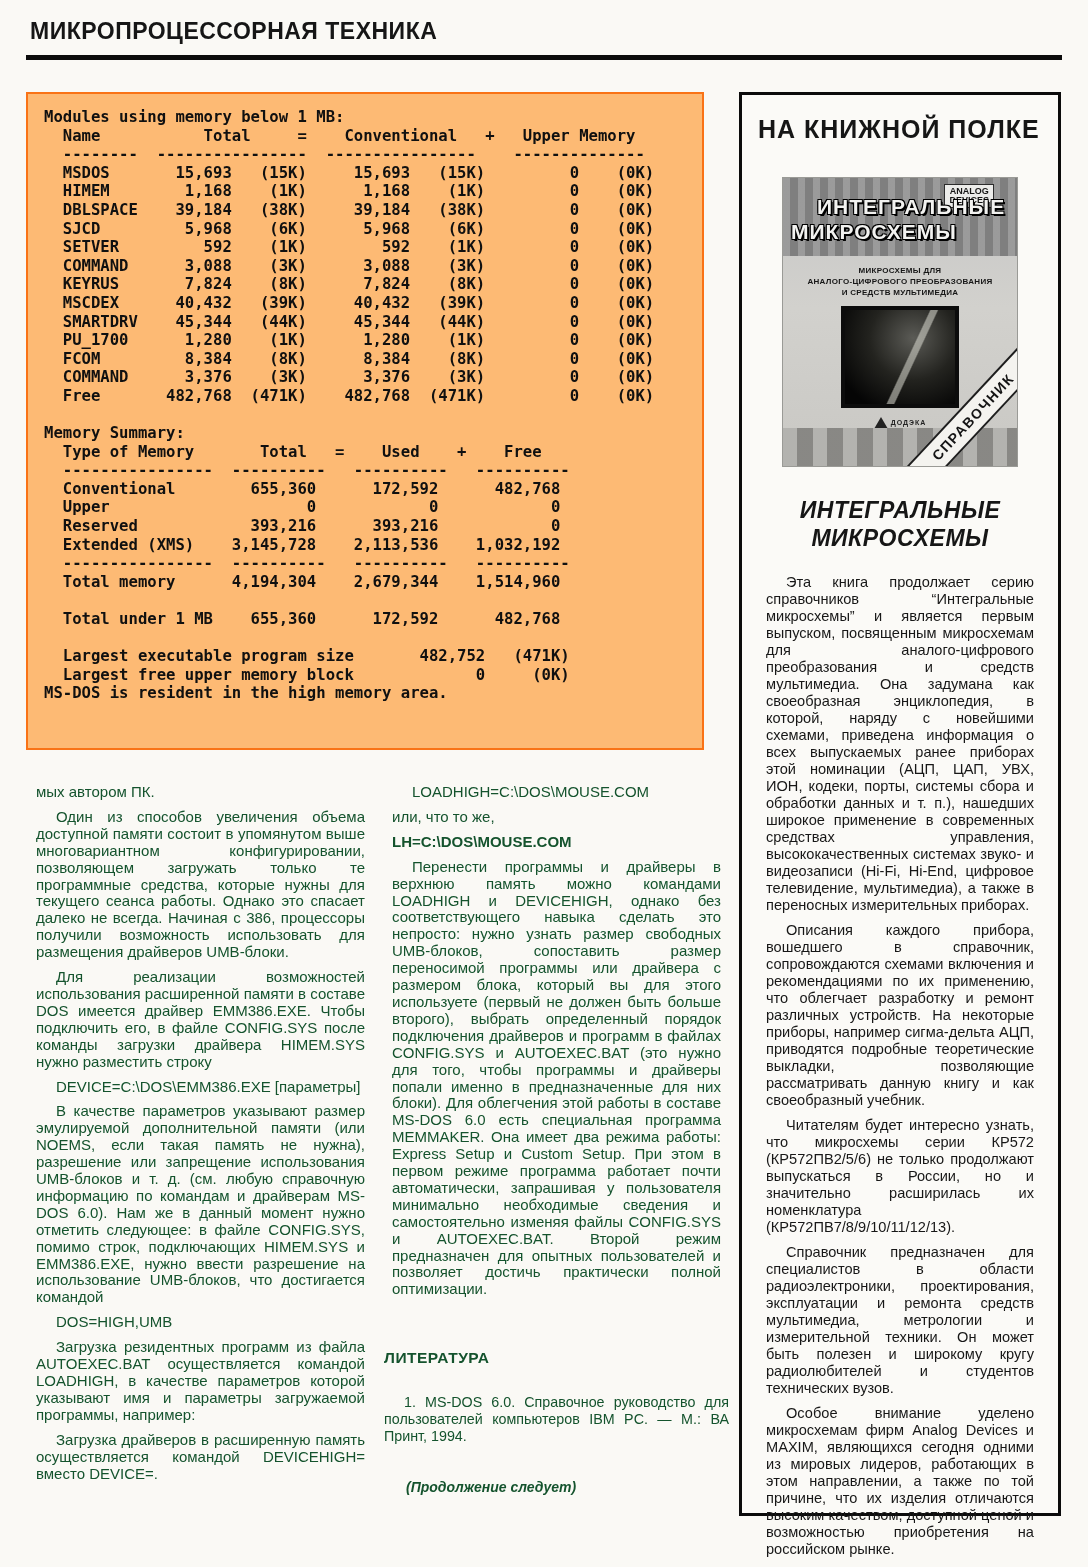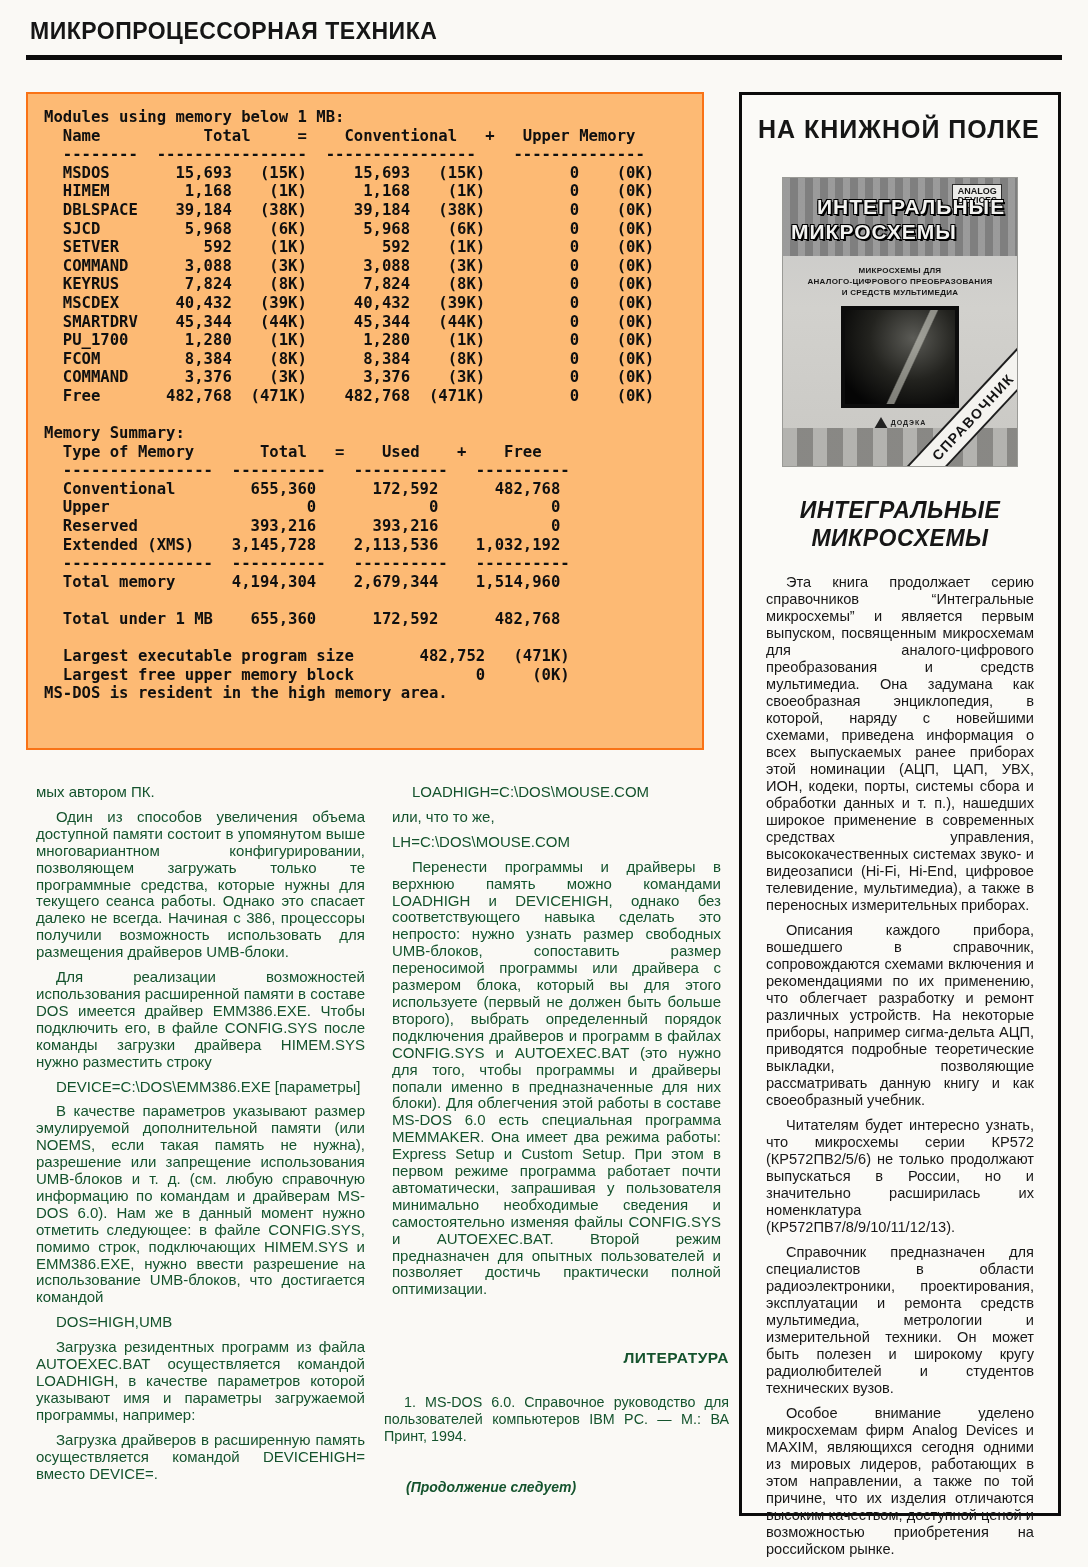--- a/index.html
+++ b/index.html
@@ -33,23 +33,23 @@
   
   .col{
     position:absolute; top:776px; width:345px;
     font-size:15px; line-height:16.9px; color:#14532d;
   }
   .col-left{left:28px;}
   .col-mid{left:384px;}
   .para{margin:8px; text-indent:20px; text-align:justify; hyphens:auto; -webkit-hyphens:auto;}
   .para.flush{text-indent:0;}
   .para.code{text-align:left;}
-  .para.code-flush{text-align:left; text-indent:0;}
+  .para.code-flush{text-align:left; text-indent:0;font-weight:bold;}
   .lit-head{
-    margin-top:52px; text-align:right; font-weight:bold;
+    margin-top:52px; text-align:left; font-weight:bold;
     font-size:15.5px; letter-spacing:.5px;
   }
   .lit-item{
     margin:27px 0 0; text-indent:20px; text-align:justify;
     font-size:14.3px; line-height:17px;
   }
   .continuation{
     margin-top:34px; padding-left:22px;
     font-weight:bold; font-style:italic; font-size:14px;
   }
@@ -69,21 +69,21 @@
     background:linear-gradient(#c6c6c6,#d2d1cd 45%,#c9c8c4);
     overflow:hidden; box-shadow:0 0 0 1px #9a9a96;
   }
   .cover-top{
     position:relative; height:78px;
     background:
       repeating-linear-gradient(90deg, rgba(255,255,255,.12) 0 7px, rgba(0,0,0,.10) 7px 15px),
       #8d8d8d;
   }
   .brand{
-    position:absolute; top:6px; right:15px; background:#ececea;
+    position:absolute; top:6px; right:23px; background:#ececea;
     border:1px solid #2c2c2c; padding:2px 4px; text-align:center;
     font-size:9px; line-height:9px; font-weight:bold; color:#161616;margin-left:8px;
   }
   .brand span{display:block;}
   .cover-title{
     position:absolute; left:8px; top:16px;
     font-size:21px; line-height:25px; font-weight:bold; letter-spacing:1px;
     color:#f2f2f0;
     text-shadow:1px 1px 0 #000,-1px -1px 0 #000,1px -1px 0 #000,-1px 1px 0 #000,2px 2px 0 #000;
   }

